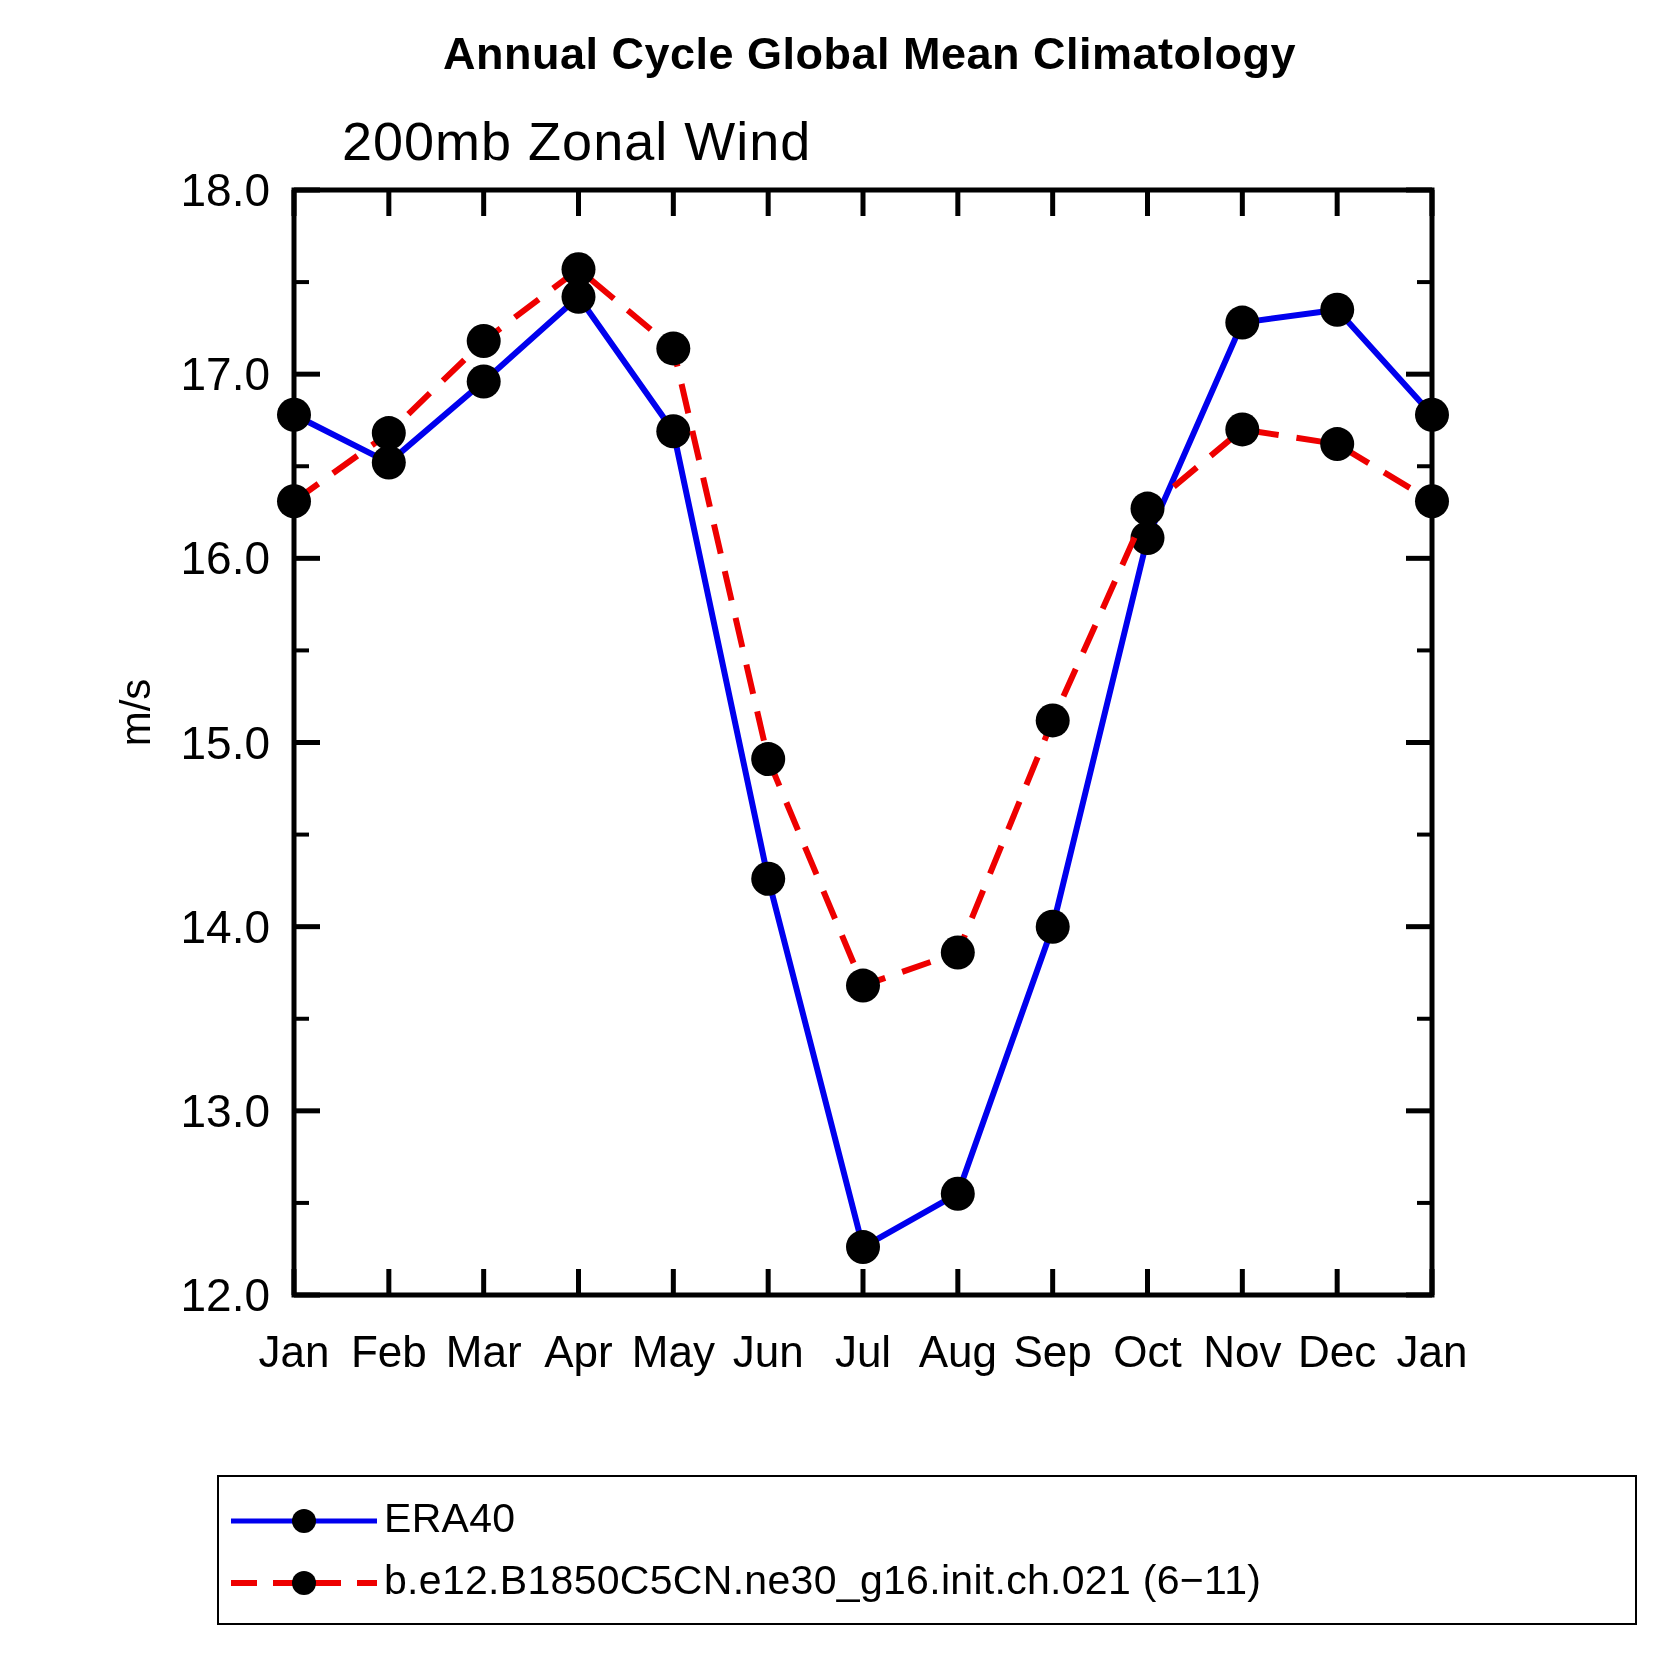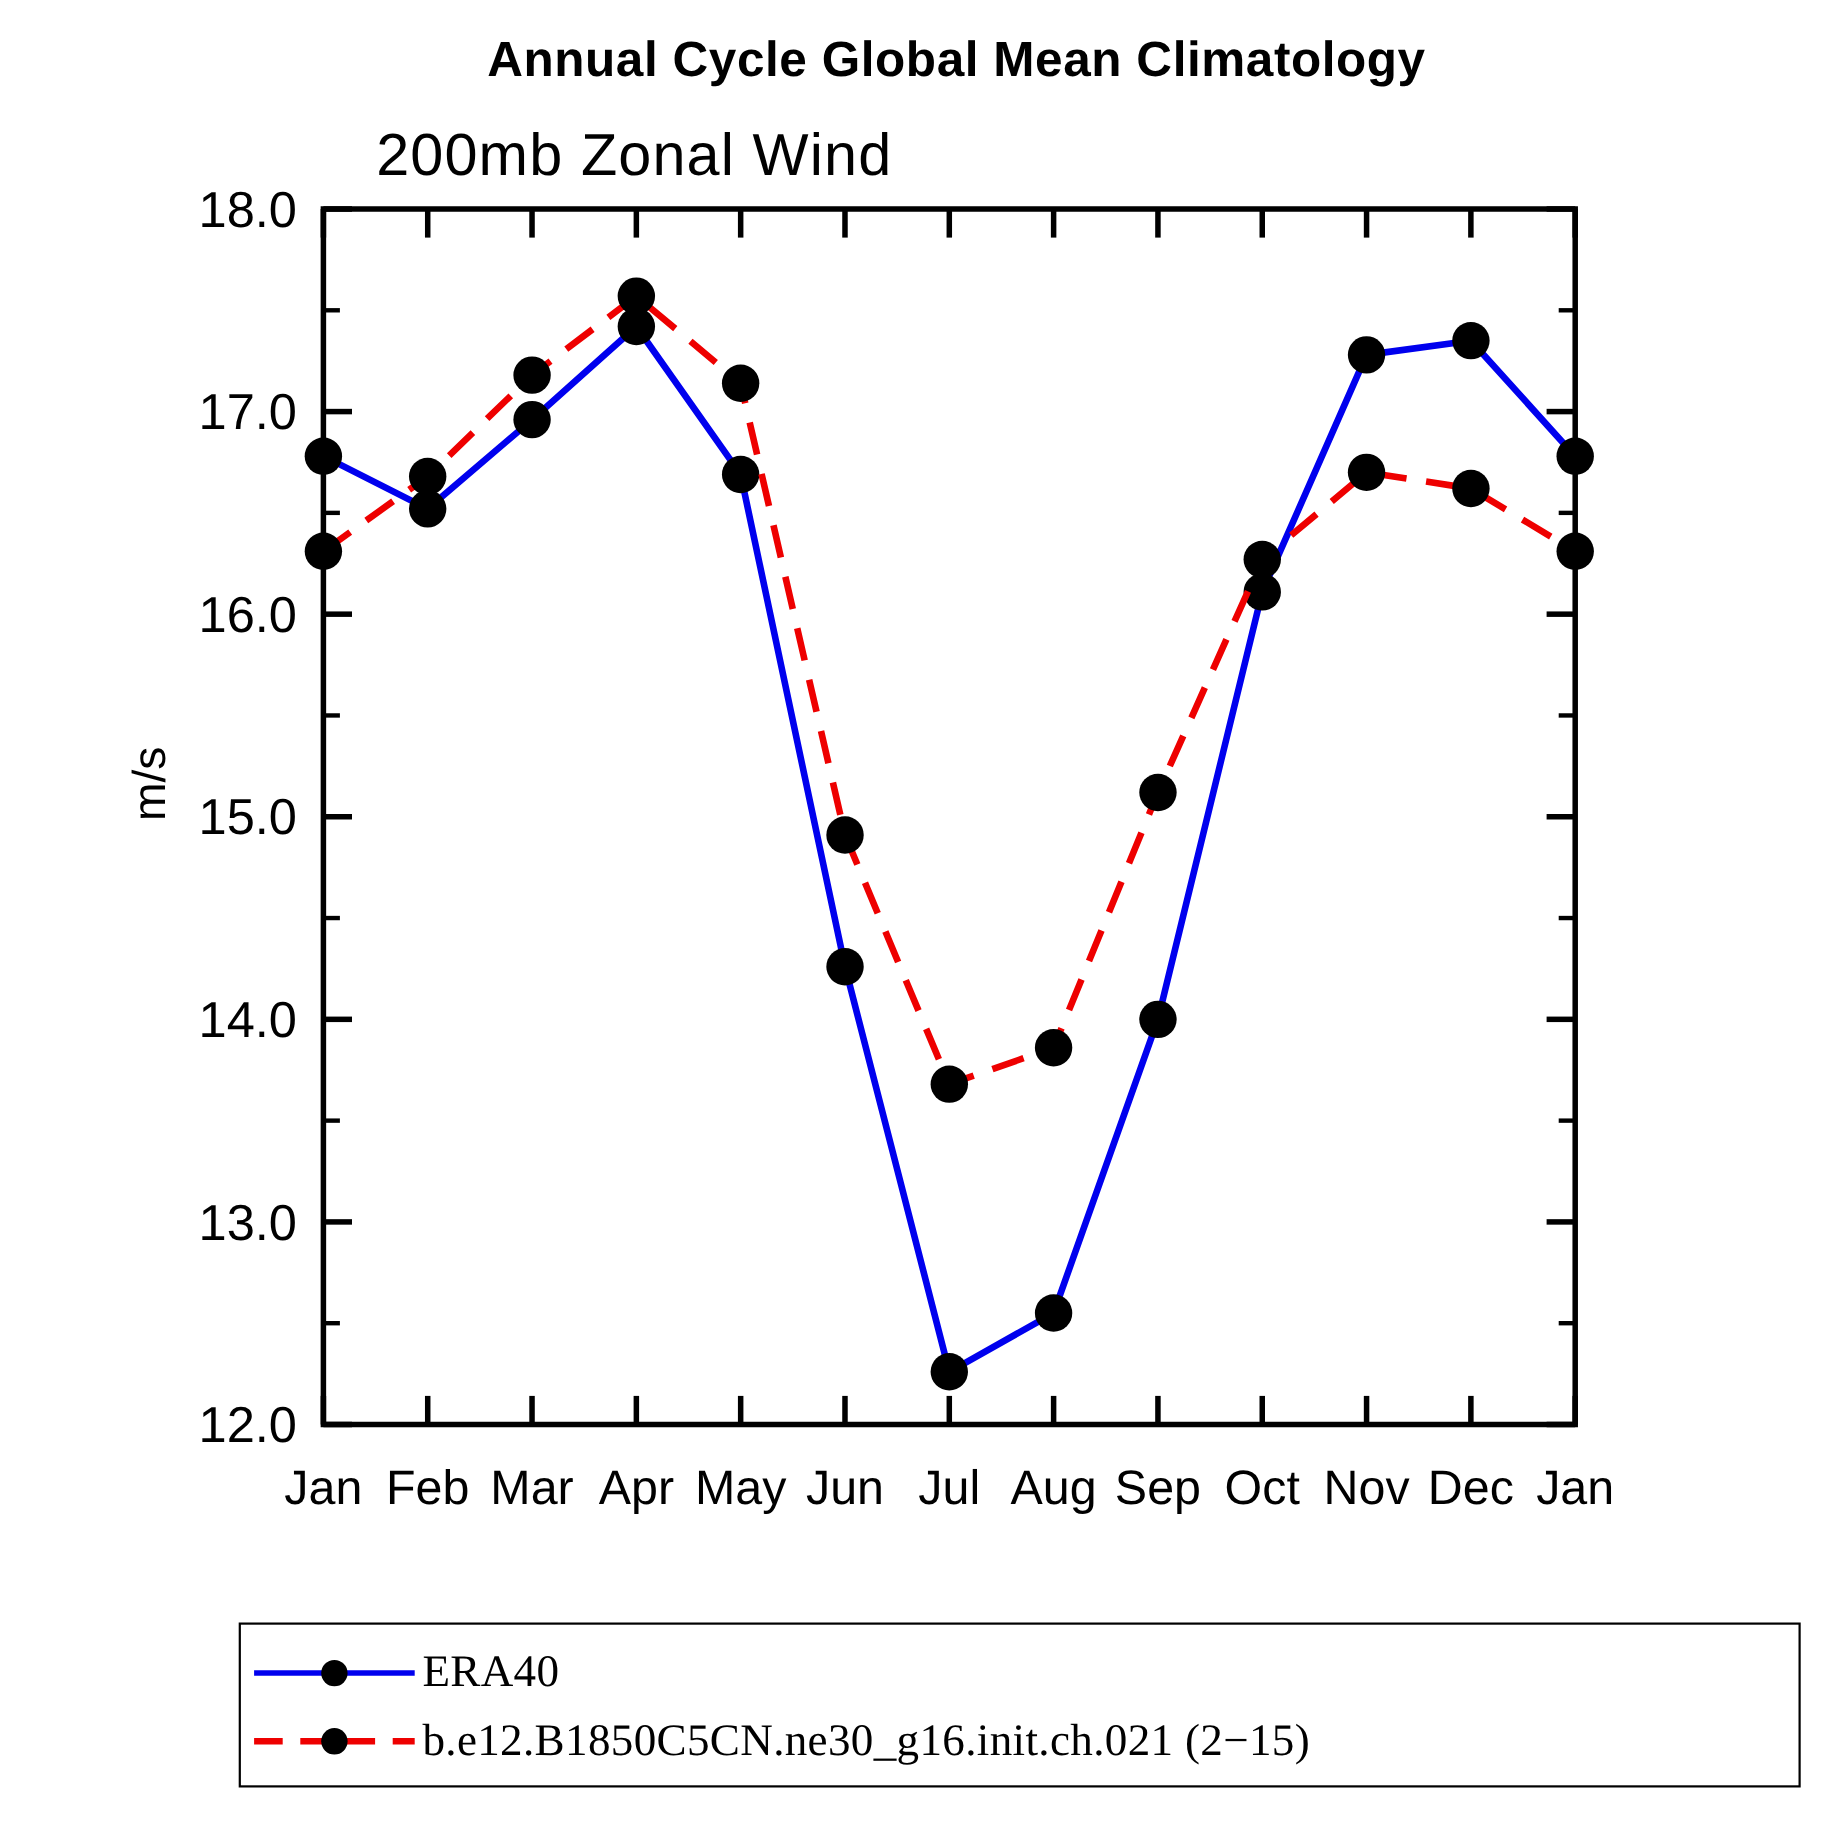--- a/index.html
+++ b/index.html
@@ -61,21 +61,20 @@
   }
   .legend-row.r0 { top: 16px; }
   .legend-row.r1 { top: 78px; }
   .legend-label {
     position: absolute;
     left: 165px;
     top: 2px;
     font-size: 41px;
     white-space: nowrap;
     letter-spacing: 0.3px;
-    font-family: Liberation Serif, serif;
   }
   .legend-swatch {
     position: absolute;
     left: 10px;
     top: 0;
     width: 150px;
     height: 56px;
   }
 </style>
 </head>
@@ -209,17 +208,17 @@
         <line x1="2" y1="28" x2="148" y2="28" stroke="#0000ee" stroke-width="5"></line>
         <circle cx="75" cy="28" r="12" fill="#000000"></circle>
       </svg>
       <div class="legend-label">ERA40</div>
     </div>
     <div class="legend-row r1">
       <svg class="legend-swatch" viewBox="0 0 150 56">
         <line x1="2" y1="28" x2="148" y2="28" stroke="#ee0000" stroke-width="6" stroke-dasharray="26 16"></line>
         <circle cx="75" cy="28" r="12" fill="#000000"></circle>
       </svg>
-      <div class="legend-label">b.e12.B1850C5CN.ne30_g16.init.ch.021 (2−15)</div>
+      <div class="legend-label">b.e12.B1850C5CN.ne30_g16.init.ch.021 (6−11)</div>
     </div>
   </div>
 
 </div>
 
 </body></html>

